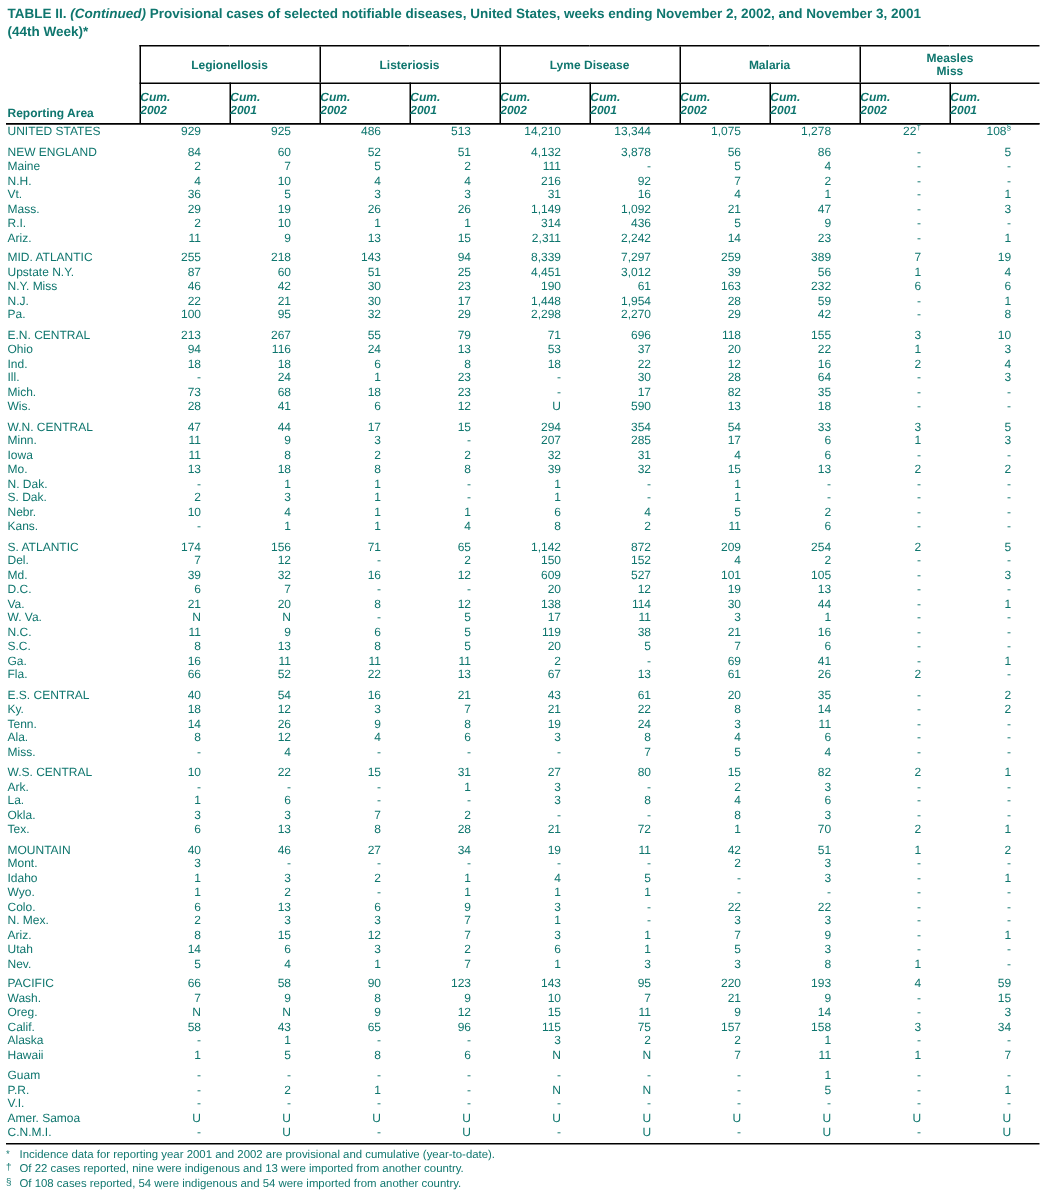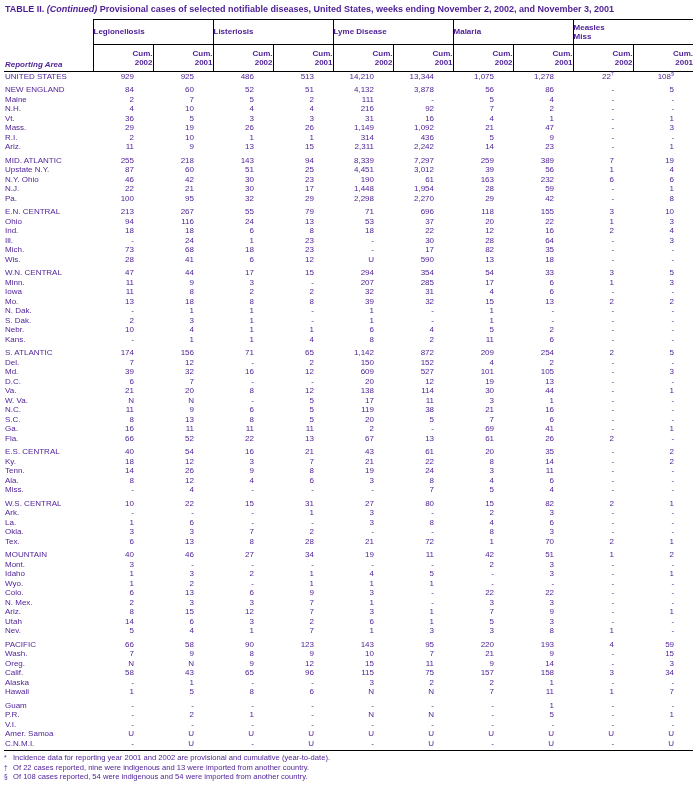--- a/index.html
+++ b/index.html
@@ -1,51 +1,52 @@
 <!DOCTYPE html>
 <html><head>
 <meta charset="utf-8">
 <style>
   html,body { margin:0; padding:0; background:#fff; }
   .page {
     width:697px; height:802px; box-sizing:border-box;
-    background:#fff; color:#4c1d95;
+    background:#fff; color:#0f766e;
     font-family:"Liberation Sans", sans-serif;
     padding:4px 4px 0 4px; overflow:hidden;
   }
   .title { font-size:9px; font-weight:bold; line-height:11.5px; padding-left:1px; }
   .title .it { font-style:italic; }
   .tbl { border-collapse:collapse; table-layout:fixed; width:689px; margin-top:3px; }
   .tbl th, .tbl td { padding:0; }
   col.c-area { width:89px; }
   col.c-num { width:60px; }
   thead th { font-weight:bold; font-size:8px; line-height:9px; }
-  th.area-head { text-align:left; vertical-align:bottom; border-bottom:1.5px solid #000; padding:0 0 2px 1px;font-style:italic; }
+  th.area-head { text-align:left; vertical-align:bottom; border-bottom:1.5px solid #000; padding:0 0 2px 1px; }
   th.group { border-top:1px solid #000; border-left:1px solid #000; border-bottom:1px solid #000;
-             height:24px; text-align:left; vertical-align:middle; }
+             height:24px; text-align:center; vertical-align:middle; }
   th.sub { border-left:1px solid #000; border-bottom:1.5px solid #000; height:26px;
-           text-align:right; vertical-align:middle; }
+           text-align:left; vertical-align:middle;font-style:italic; }
   tbody td { font-size:8px; line-height:9.5px; height:9.5px; white-space:nowrap; }
   tbody td.area { text-align:left; padding-left:1px; }
   tbody td.num { text-align:right; padding-right:19px; }
   tbody tr.gap td { padding-top:4px; }
   tbody td sup { font-size:5.5px; vertical-align:super; line-height:0; }
   .foot { width:689px; border-top:1.5px solid #000; margin-top:2px; padding-top:2px;
           font-size:7.6px; line-height:9.6px; }
   .legend span { display:inline-block; }
   .lg-a { width:106px; } .lg-b { width:122px; }
   .note .mk { display:inline-block; width:9px; font-size:6.5px; vertical-align:top; }
 </style>
 </head>
 <body>
 
 <div class="page">
 
   <div class="title">
     <span>TABLE II. </span><span class="it">(Continued)</span><span> Provisional cases of selected notifiable diseases, United States, weeks ending November 2, 2002, and November 3, 2001</span>
+    <div>(44th Week)*</div>
   </div>
 
   <table class="tbl">
     <colgroup>
       <col class="c-area">
       <col class="c-num">
         <col class="c-num">
         <col class="c-num">
         <col class="c-num">
         <col class="c-num">
@@ -243,21 +244,21 @@
           <td class="num">51</td>
           <td class="num">25</td>
           <td class="num">4,451</td>
           <td class="num">3,012</td>
           <td class="num">39</td>
           <td class="num">56</td>
           <td class="num">1</td>
           <td class="num">4</td>
         </tr>
         <tr>
-          <td class="area">N.Y. Ohio</td>
+          <td class="area">N.Y. Miss</td>
           <td class="num">46</td>
           <td class="num">42</td>
           <td class="num">30</td>
           <td class="num">23</td>
           <td class="num">190</td>
           <td class="num">61</td>
           <td class="num">163</td>
           <td class="num">232</td>
           <td class="num">6</td>
           <td class="num">6</td>

